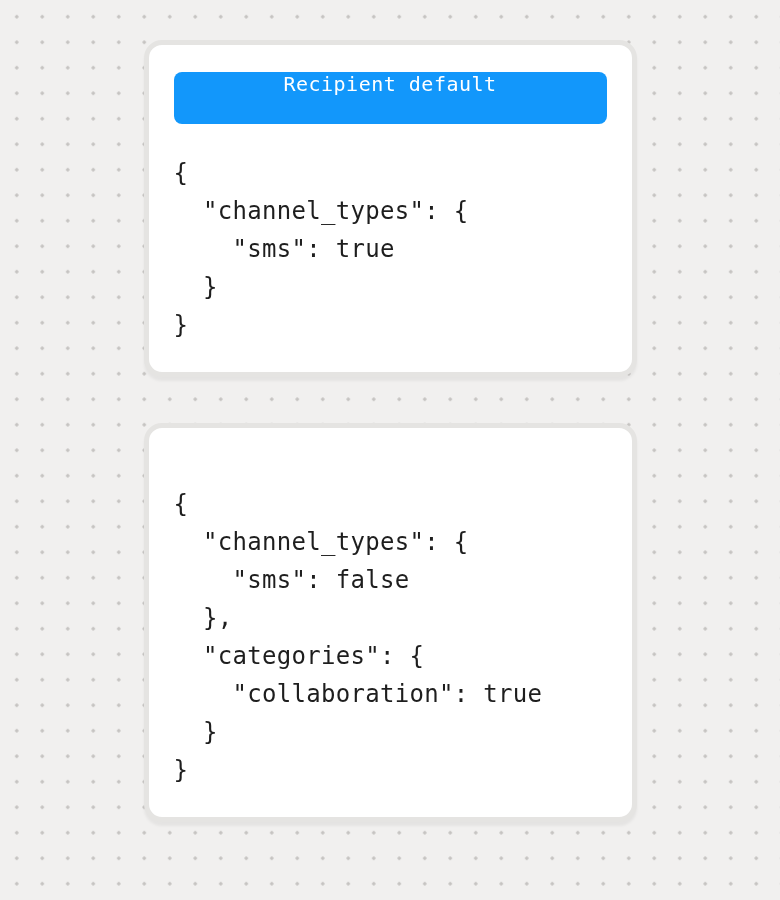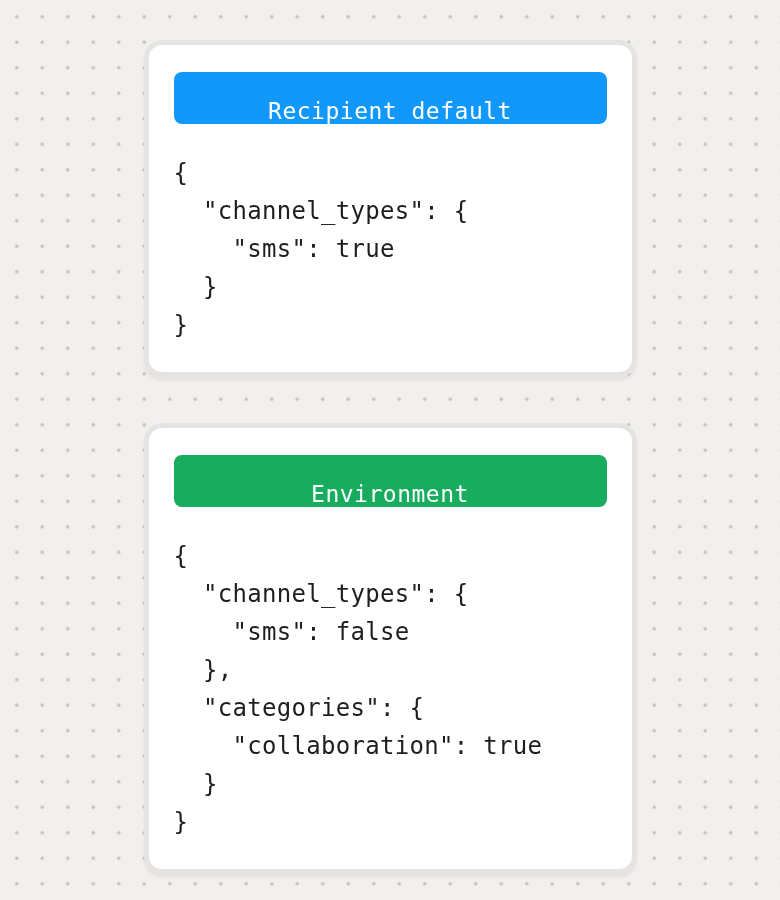--- a/index.html
+++ b/index.html
@@ -27,24 +27,24 @@
     border-radius: 18px;
     padding: 27px 25px 28px 25px;
     box-shadow: 0 4px 3px rgba(0,0,0,0.05);
   }
   .card--top { margin-top: 40px; }
   .card--bottom { margin-top: 46px; }
   .badge {
     height: 52px;
     border-radius: 8px;
     display: flex;
-    align-items: flex-end;
+    align-items: flex-start;
     justify-content: center;
     color: #ffffff;
-    font-size: 23px;
+    font-size: 20px;
     letter-spacing: 0.5px;
     white-space: pre;
   }
   .code {
     margin-top: 30px;
     font-size: 24px;
     line-height: 38px;
     color: #1e1e1e;
     letter-spacing: 0.3px;
   }
@@ -65,23 +65,20 @@
     <div class="code">
       <div class="code-line">{</div>
       <div class="code-line">  "channel_types": {</div>
       <div class="code-line">    "sms": true</div>
       <div class="code-line">  }</div>
       <div class="code-line">}</div>
     </div>
   </section>
 
   <section class="card card--bottom">
-    <div class="badge" style="background-color: rgb(23, 172, 94);">
-      <span>Environment</span>
-    </div>
     <div class="code">
       <div class="code-line">{</div>
       <div class="code-line">  "channel_types": {</div>
       <div class="code-line">    "sms": false</div>
       <div class="code-line">  },</div>
       <div class="code-line">  "categories": {</div>
       <div class="code-line">    "collaboration": true</div>
       <div class="code-line">  }</div>
       <div class="code-line">}</div>
     </div>

